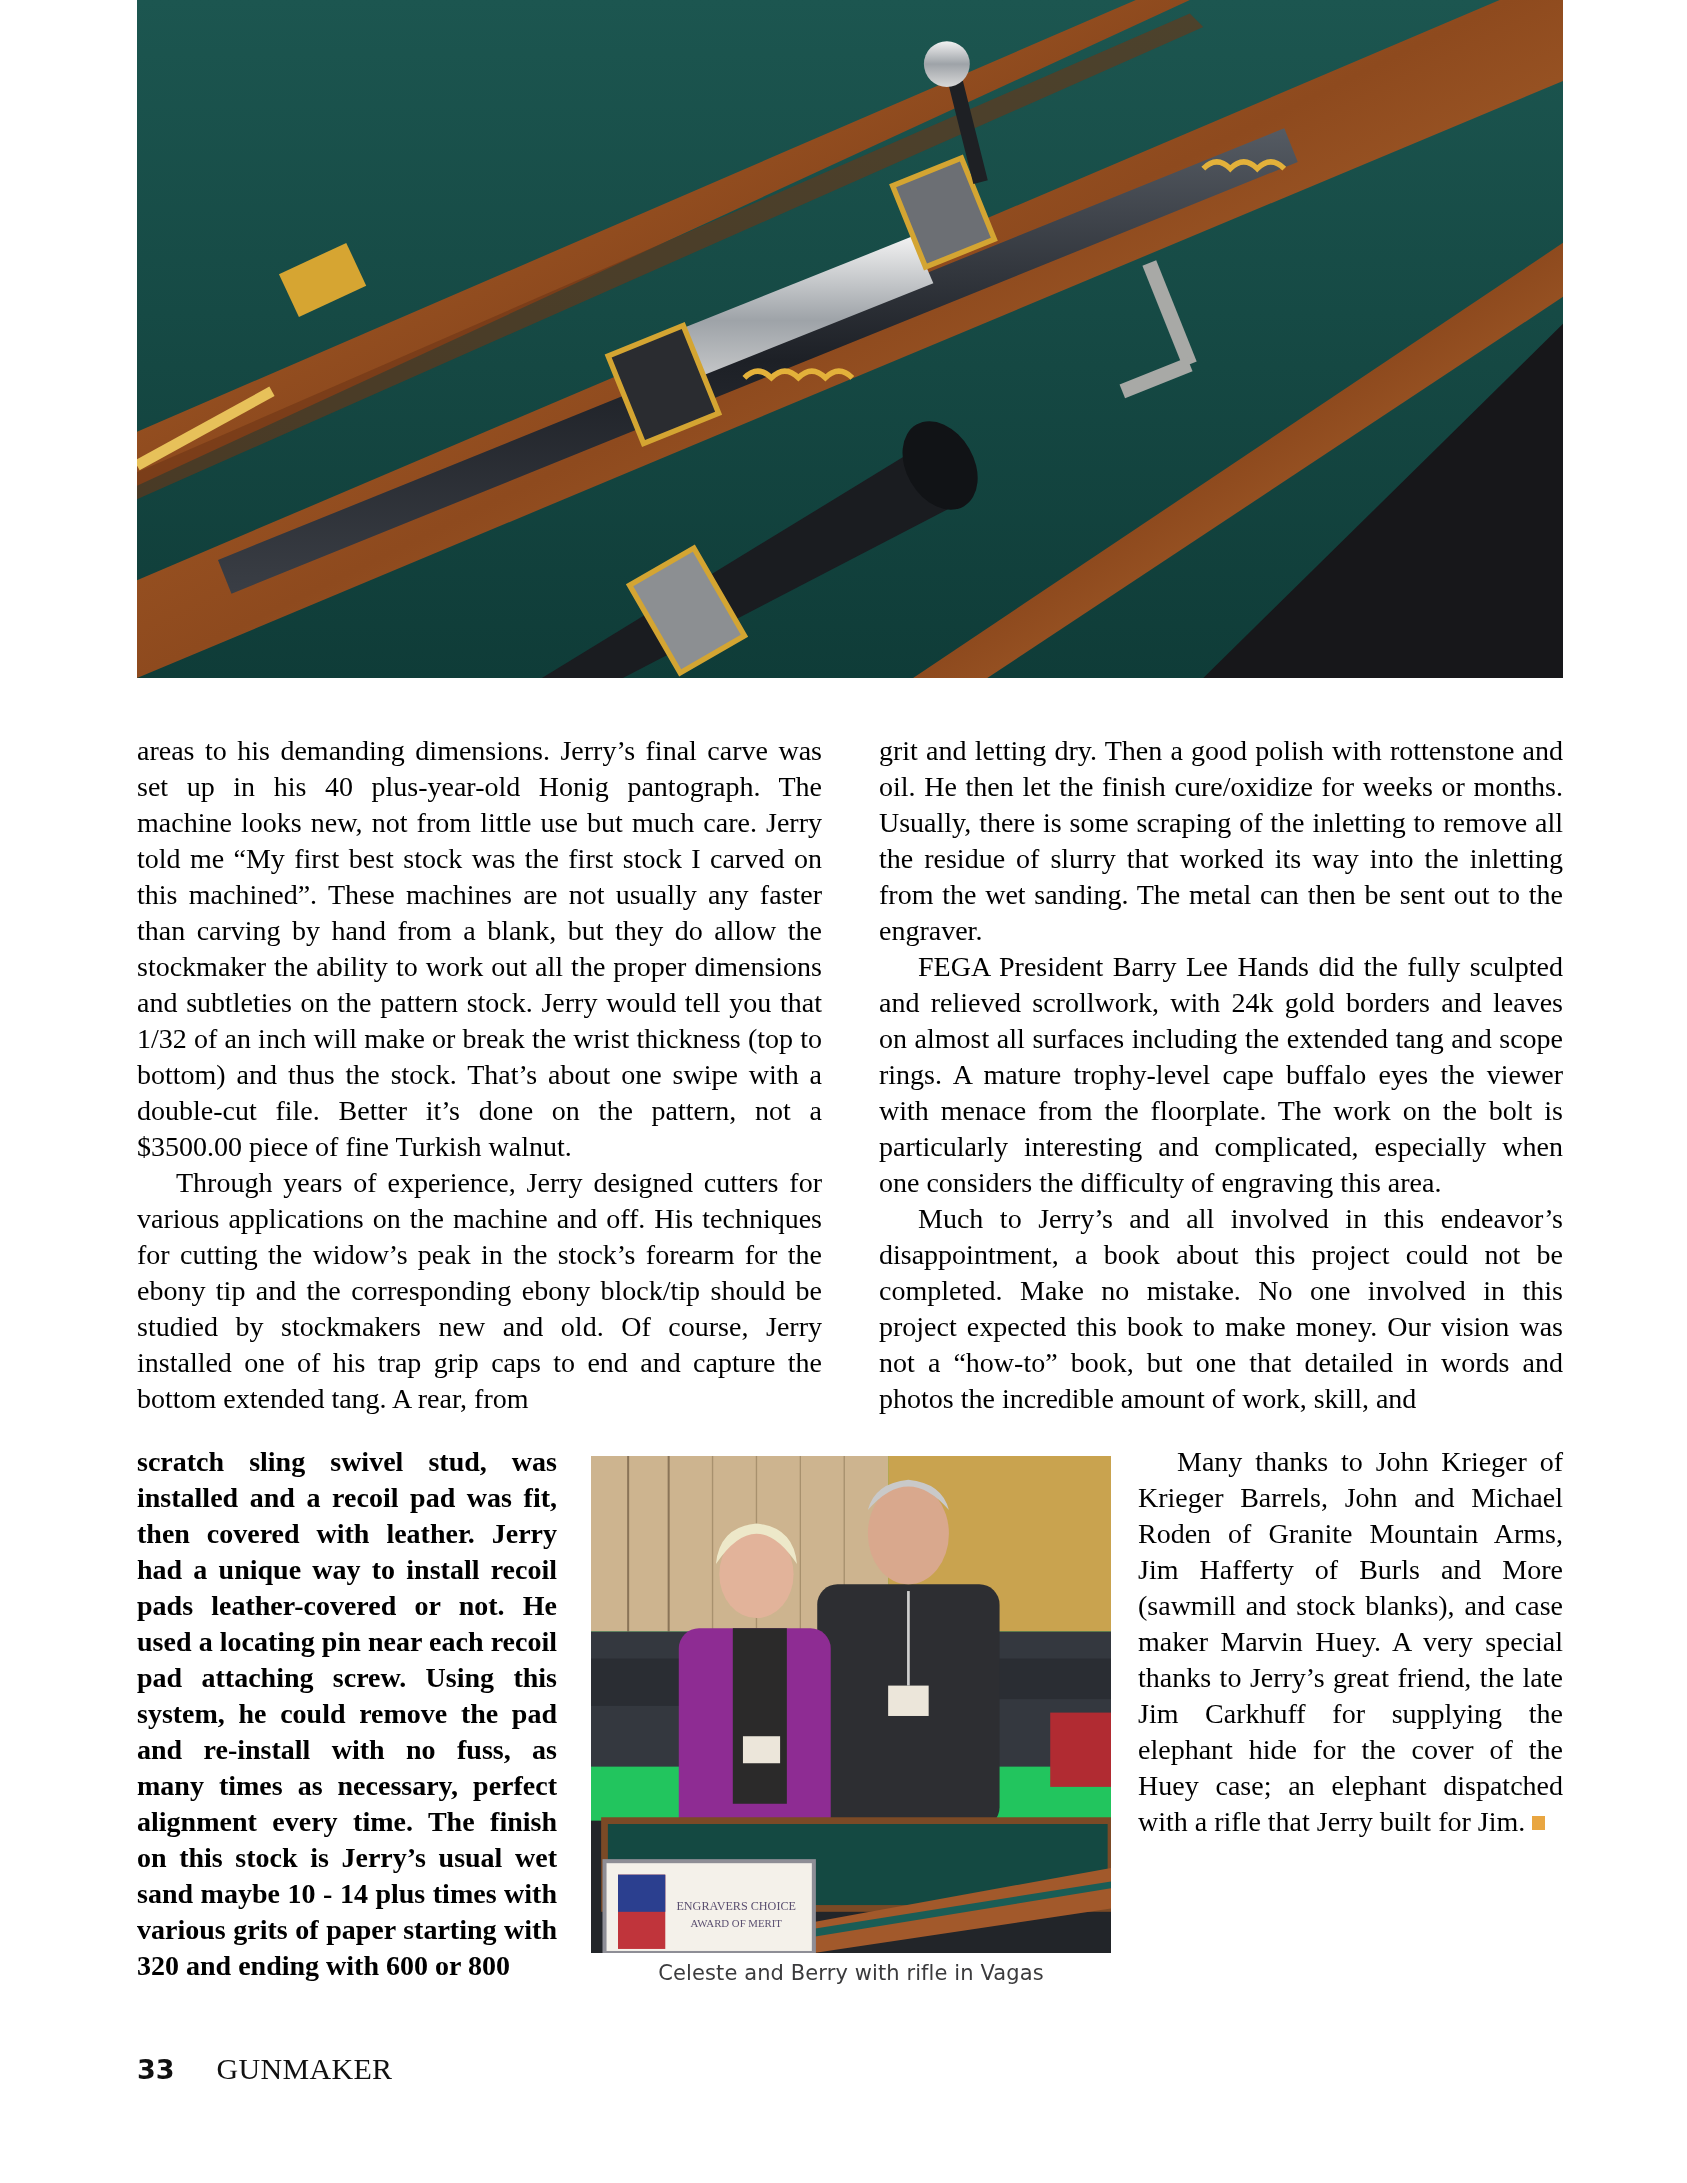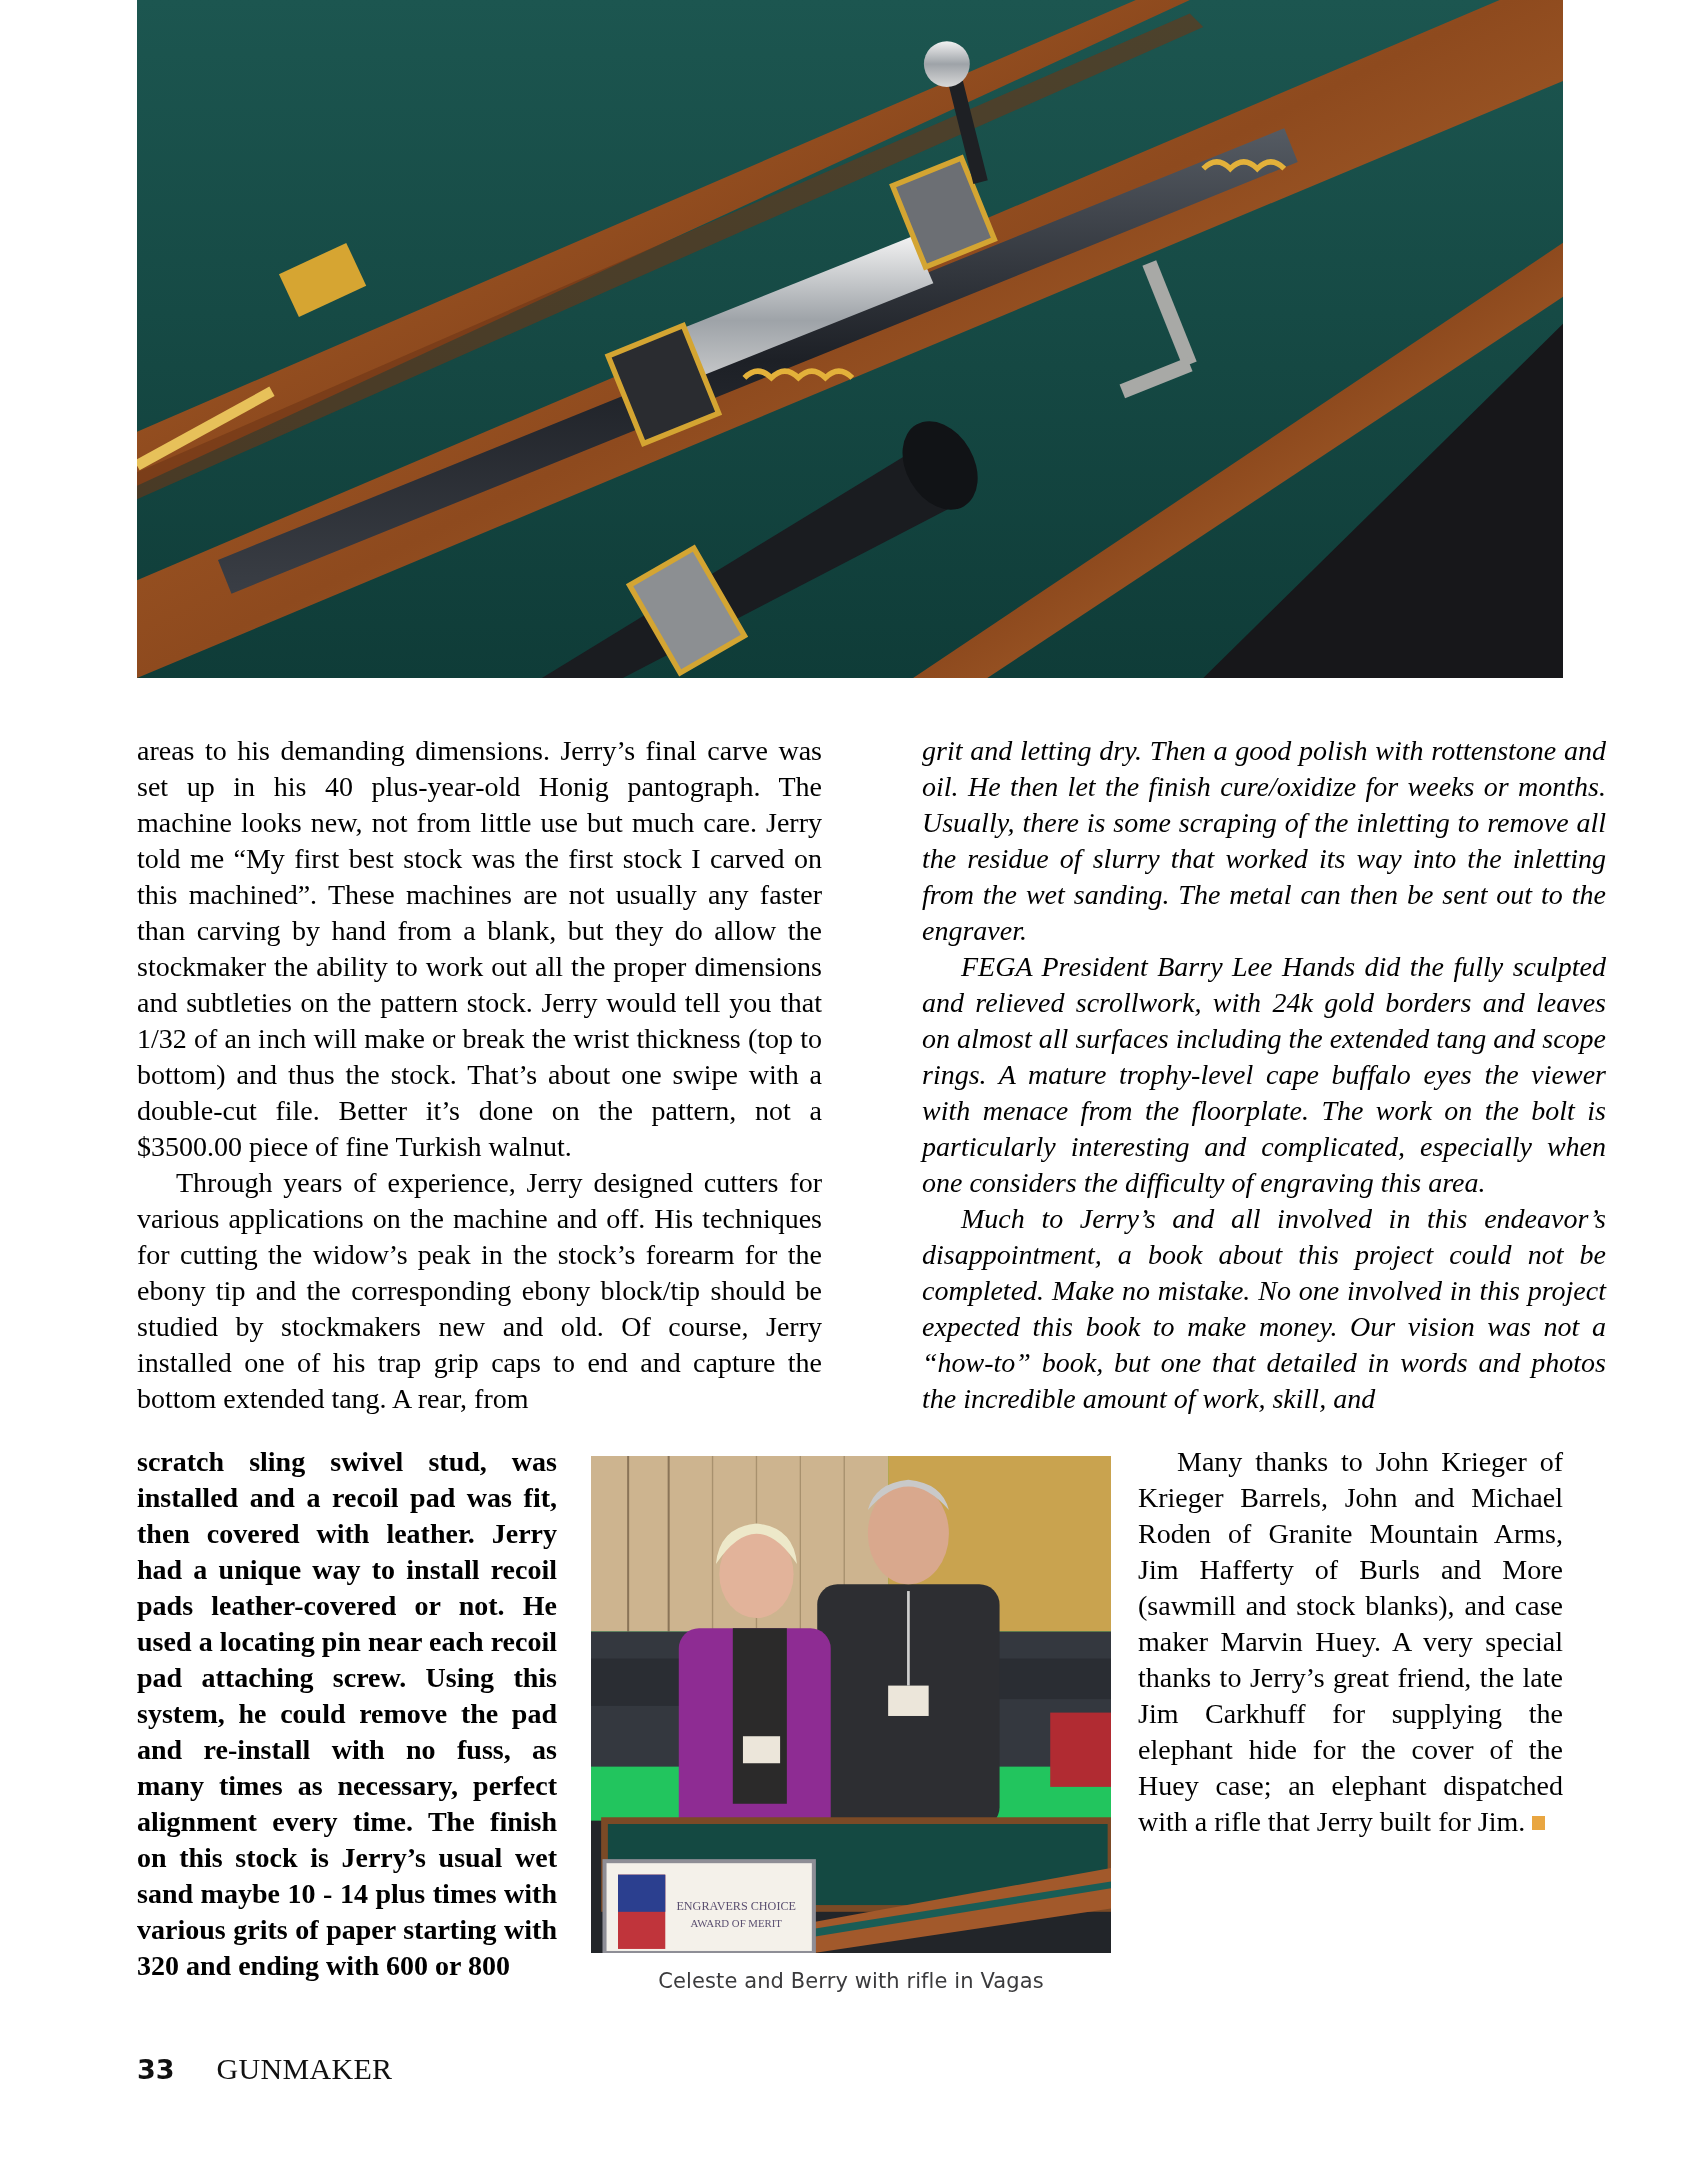--- a/index.html
+++ b/index.html
@@ -19,34 +19,34 @@
   #hero-photo {
     position: absolute; left: 137px; top: 0; width: 1426px; height: 678px;
     overflow: hidden;
     background: #12433f;
   }
   #hero-photo svg { width: 100%; height: 100%; display: block; }
 
   
   #col-left-upper  { position: absolute; left: 137px;  top: 733px; width: 685px; }
   #col-left-lower  { position: absolute; left: 137px;  top: 1444px; width: 420px; font-weight: bold;  }
-  #col-right-upper { position: absolute; left: 922px; top: 733px; width: 684px; font-style: italic; }
+  #col-right-upper { position: absolute; left: 879px; top: 733px; width: 684px; }
   #col-right-lower { position: absolute; left: 1138px; top: 1444px; width: 425px;  }
 
   
   #inset-figure { position: absolute; left: 591px; top: 1456px; width: 520px; }
   #inset-photo {
     width: 520px; height: 497px; position: relative; overflow: hidden;
     background: #22c55e;
   }
   #inset-photo svg { width: 100%; height: 100%; display: block; }
   #inset-caption {
     font-family: "DejaVu Sans", "Liberation Sans", sans-serif;
     font-size: 21px; color: #3b3b3d; text-align: center;
-    margin-top: 16px; letter-spacing: 0.1px;
+    margin-top: 8px; letter-spacing: 0.1px;
   }
 
   .end-mark {
     display: inline-block; width: 13.5px; height: 13.5px; background: #e9a641;
     margin-left: 6.7px; vertical-align: 1.3px;
   }
 
   
   #footer { position: absolute; left: 137px; top: 2052px; display: flex; align-items: baseline; }
   #page-number {

